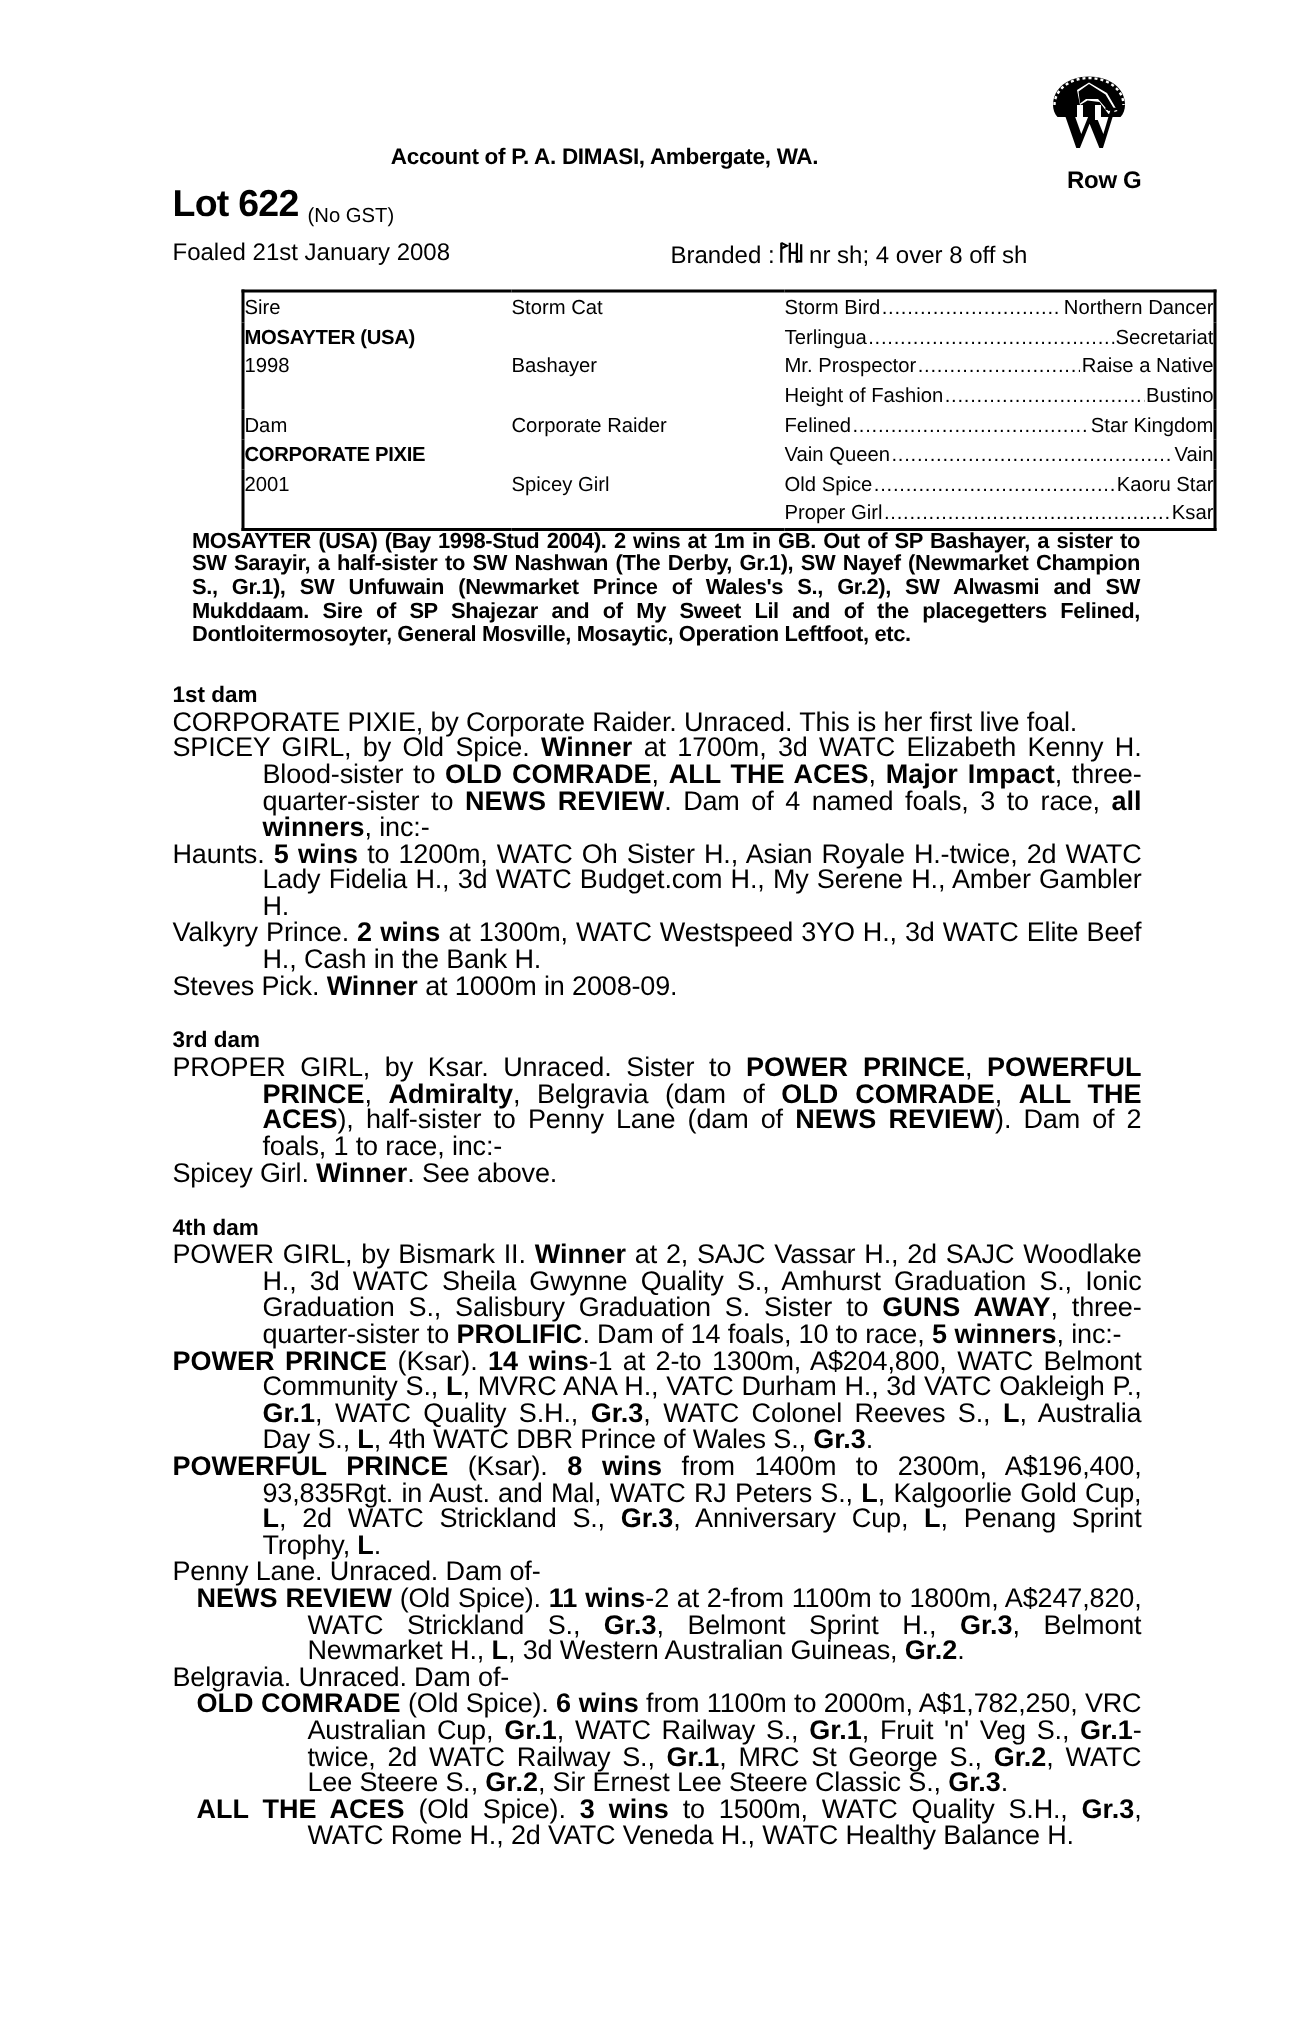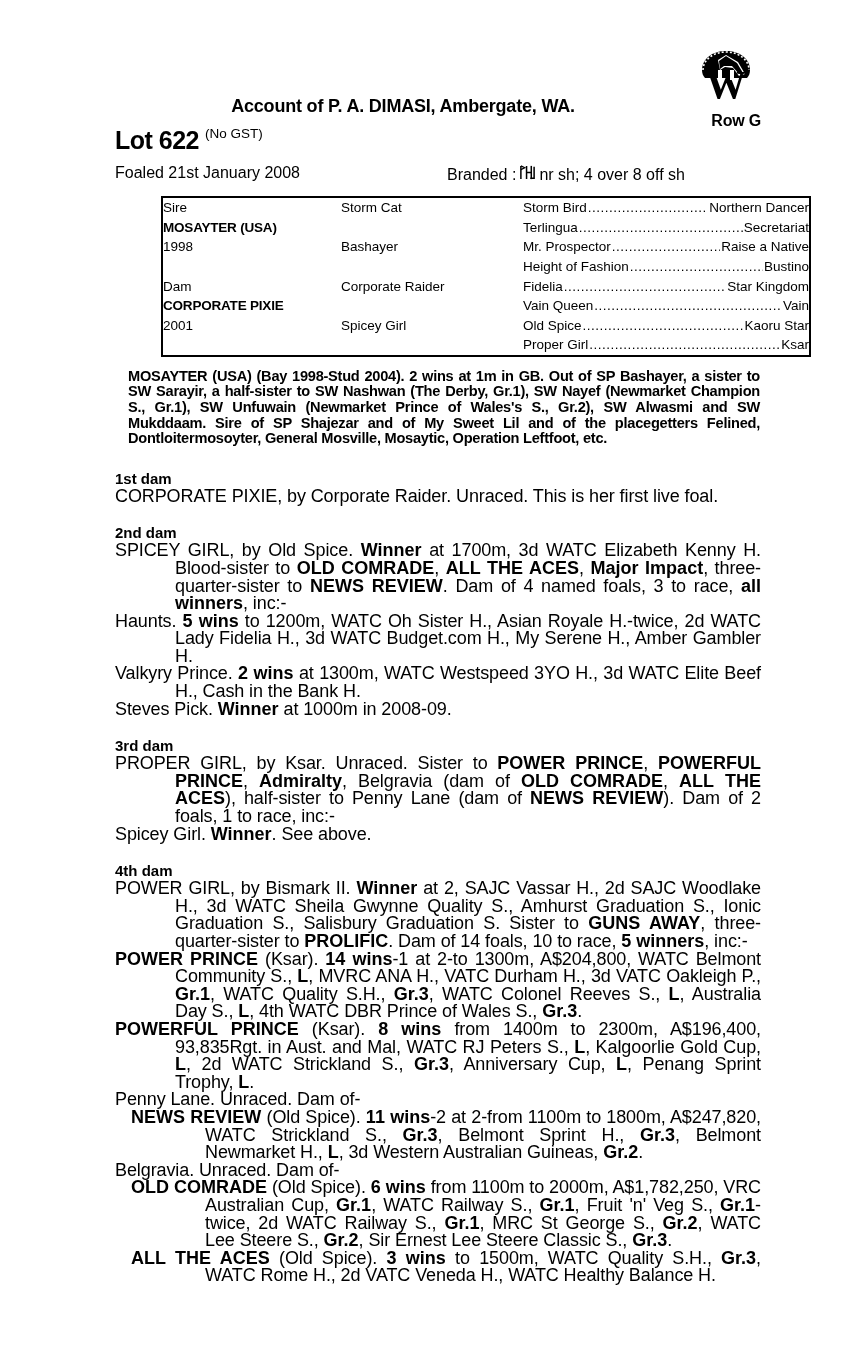--- a/index.html
+++ b/index.html
@@ -19,29 +19,29 @@
     position: absolute;
     left: 115px;
     top: 0;
     width: 646px;
   }
 
   
   .account-line {
     text-align: center;
     font-weight: bold;
-    font-size: 18px;
+    font-size: 15px;
     letter-spacing: -0.2px;
     margin-top: 96px;
     padding-right: 70px;
     white-space: nowrap;
   }
   .title-row {
     display: flex;
-    align-items: flex-start;
+    align-items: flex-end;
     margin-top: 9px;
     white-space: nowrap;
   }
   .lot-number {
     font-size: 25px;
     font-weight: bold;
     letter-spacing: -0.5px;
   }
   .nogst {
     font-size: 13.5px;
@@ -118,21 +118,20 @@
     overflow: hidden;
     white-space: nowrap;
     font-size: 13.5px;
     letter-spacing: 0.5px;
     margin: 0 1px;
   }
   .gp .b { flex: 0 0 auto; }
 
   
   .sire-blurb {
-    margin-top: 12px;
     margin-left: 13px;
     width: 632px;
     font-size: 14.6px;
     font-weight: bold;
     line-height: 15.6px;
     text-align: justify;
     letter-spacing: -0.25px;
   }
 
   
@@ -244,21 +243,21 @@
               <span class="dots">............................................................</span>
               <span class="b">Bustino</span>
             </span>
           </td>
         </tr>
         <tr>
           <td class="c1">Dam</td>
           <td class="c2">Corporate Raider</td>
           <td class="c3">
             <span class="gp">
-              <span class="a">Fidelia</span>
+              <span class="a">Felined</span>
               <span class="dots">............................................................</span>
               <span class="b">Star Kingdom</span>
             </span>
           </td>
         </tr>
         <tr>
           <td class="c1 bigname">CORPORATE PIXIE</td>
           <td class="c2"></td>
           <td class="c3">
             <span class="gp">
@@ -291,21 +290,20 @@
           </td>
         </tr>
       </tbody>
   </table>
 
   <div class="sire-blurb">MOSAYTER (USA) (Bay 1998-Stud 2004). 2 wins at 1m in GB. Out of SP Bashayer, a sister to SW Sarayir, a half-sister to SW Nashwan (The Derby, Gr.1), SW Nayef (Newmarket Champion S., Gr.1), SW Unfuwain (Newmarket Prince of Wales's S., Gr.2), SW Alwasmi and SW Mukddaam. Sire of SP Shajezar and of My Sweet Lil and of the placegetters Felined, Dontloitermosoyter, General Mosville, Mosaytic, Operation Leftfoot, etc.</div>
 
   <div class="dam-head first">1st dam</div>
   <div class="para nojust">CORPORATE PIXIE, by Corporate Raider. Unraced. This is her first live foal.</div>
 
-  <div class="dam-head">2nd dam</div>
   <div class="para hang2">
     <span>SPICEY GIRL, by Old Spice. </span><b>Winner</b><span> at 1700m, 3d WATC Elizabeth Kenny H. Blood-sister to </span><b>OLD COMRADE</b><span>, </span><b>ALL THE ACES</b><span>, </span><b>Major Impact</b><span>, three-quarter-sister to </span><b>NEWS REVIEW</b><span>. Dam of 4 named foals, 3 to race, </span><b>all winners</b><span>, inc:-</span>
   </div>
   <div class="para hang2">
     <span>Haunts. </span><b>5 wins</b><span> to 1200m, WATC Oh Sister H., Asian Royale H.-twice, 2d WATC Lady Fidelia H., 3d WATC Budget.com H., My Serene H., Amber Gambler H.</span>
   </div>
   <div class="para hang2">
     <span>Valkyry Prince. </span><b>2 wins</b><span> at 1300m, WATC Westspeed 3YO H., 3d WATC Elite Beef H., Cash in the Bank H.</span>
   </div>
   <div class="para hang2 nojust">

